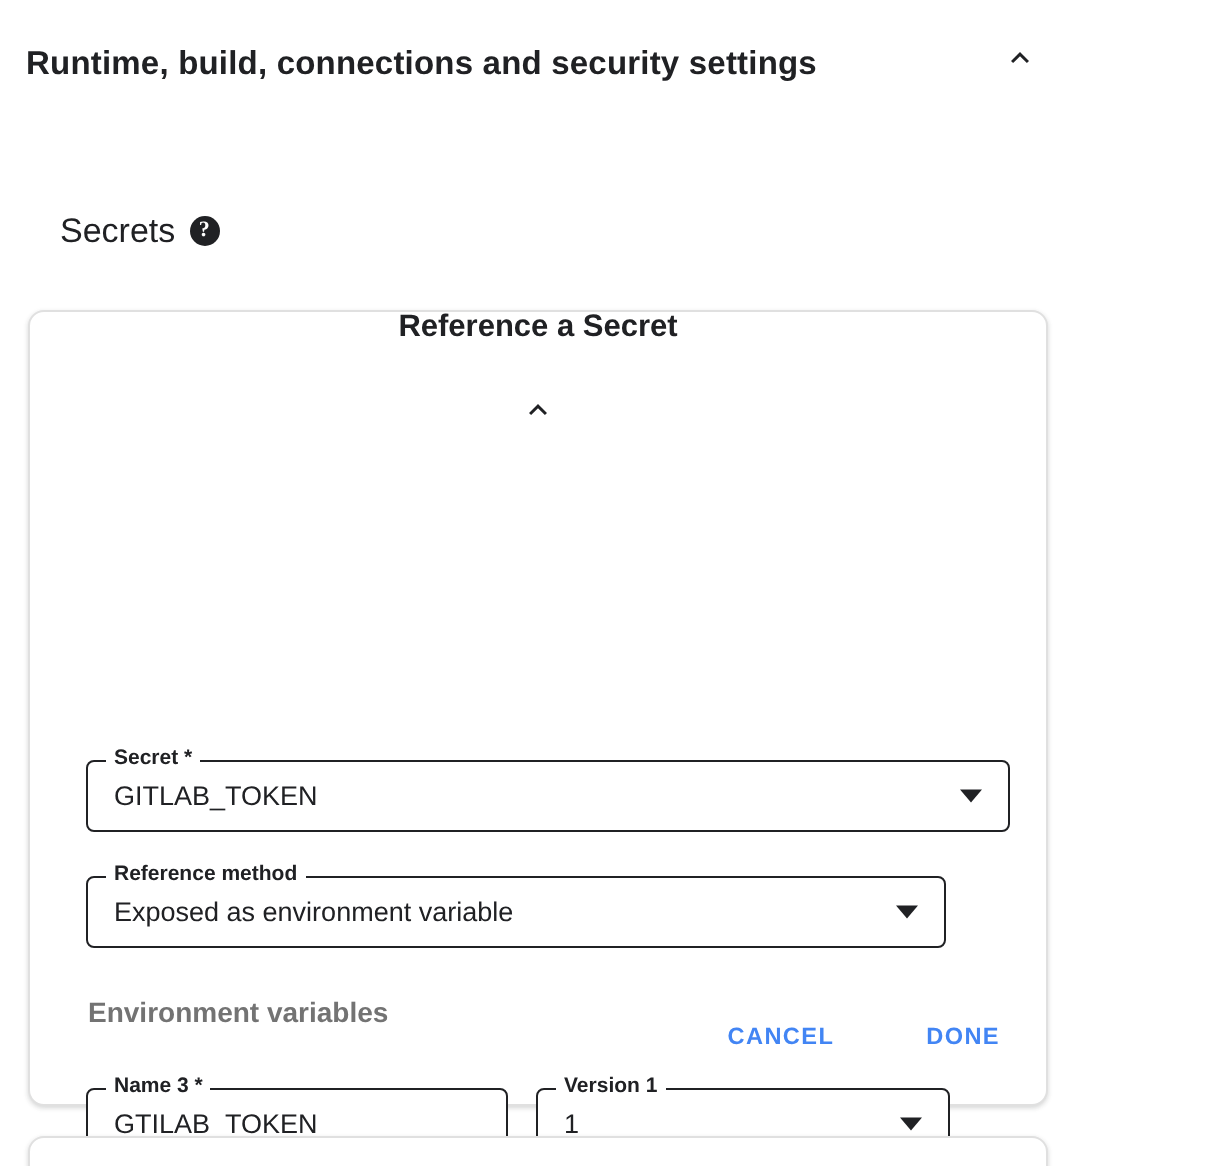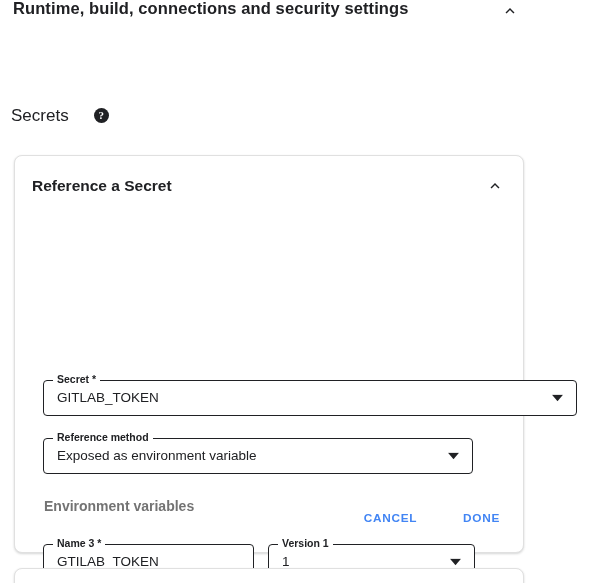--- a/index.html
+++ b/index.html
@@ -16,21 +16,21 @@
     overflow: hidden;
     background: #ffffff;
   }
 
   
   .section-header {
     position: absolute;
     left: 0; top: 0;
     width: 533px; height: 40px;
     display: flex;
-    align-items: flex-start;
+    align-items: flex-end;
     justify-content: space-between;
     padding: 0 12px 0 13px;
   }
   .section-header-title {
     font-size: 16.5px;
     font-weight: bold;
     color: #202124;
     letter-spacing: 0.1px;
     line-height: 1;
   }
@@ -88,24 +88,24 @@
     content: "";
     position: absolute;
     left: 0; right: 0; bottom: -1px;
     height: 2.5px;
     background: #1a73e8;
   }
 
   
   .secrets-heading {
     position: absolute;
-    left: 11px; top: 107px;
-    display: flex;
-    align-items: center;
-    gap: 25px;
+    left: 30px; top: 107px;
+    display: flex;
+    align-items: center;
+    gap: 7px;
     justify-content: space-between;
   }
   .secrets-heading-text {
     font-size: 17px;
     font-weight: normal;
     color: #202124;
     line-height: 1;
   }
   .help-icon {
     width: 15px; height: 15px;
@@ -135,20 +135,21 @@
   }
   .card-header {
     position: absolute;
     left: 0; top: 0;
     width: 100%; height: 60px;
     display: flex;
     align-items: center;
     justify-content: space-between;
     padding: 0 17px 0 17px;
     cursor: pointer;
+    flex-direction: column;
   }
   .card-title {
     font-size: 15.5px;
     font-weight: bold;
     color: #202124;
     line-height: 1;
   }
 
   
   .field {
@@ -181,21 +182,21 @@
   }
   .field-arrow {
     position: absolute;
     right: 13px;
     top: 50%;
     transform: translateY(-50%);
     width: 11px; height: 7px;
   }
   .field-arrow svg { display: block; }
 
-  #secret-field   { left: 28px; top: 224px; width: 534px; height: 36px; }
+  #secret-field   { left: 28px; top: 224px; width: 462px; height: 36px; }
   #refmethod-field{ left: 28px; top: 282px; width: 430px; height: 36px; }
   #name-field     { left: 28px; top: 388px; width: 211px; height: 36px; }
   #version-field  { left: 253px; top: 388px; width: 207px; height: 36px; padding-left: 44px; }
 
   
   .envvars-heading {
     position: absolute;
     left: 29px; top: 343px;
     font-size: 14px;
     font-weight: bold;

